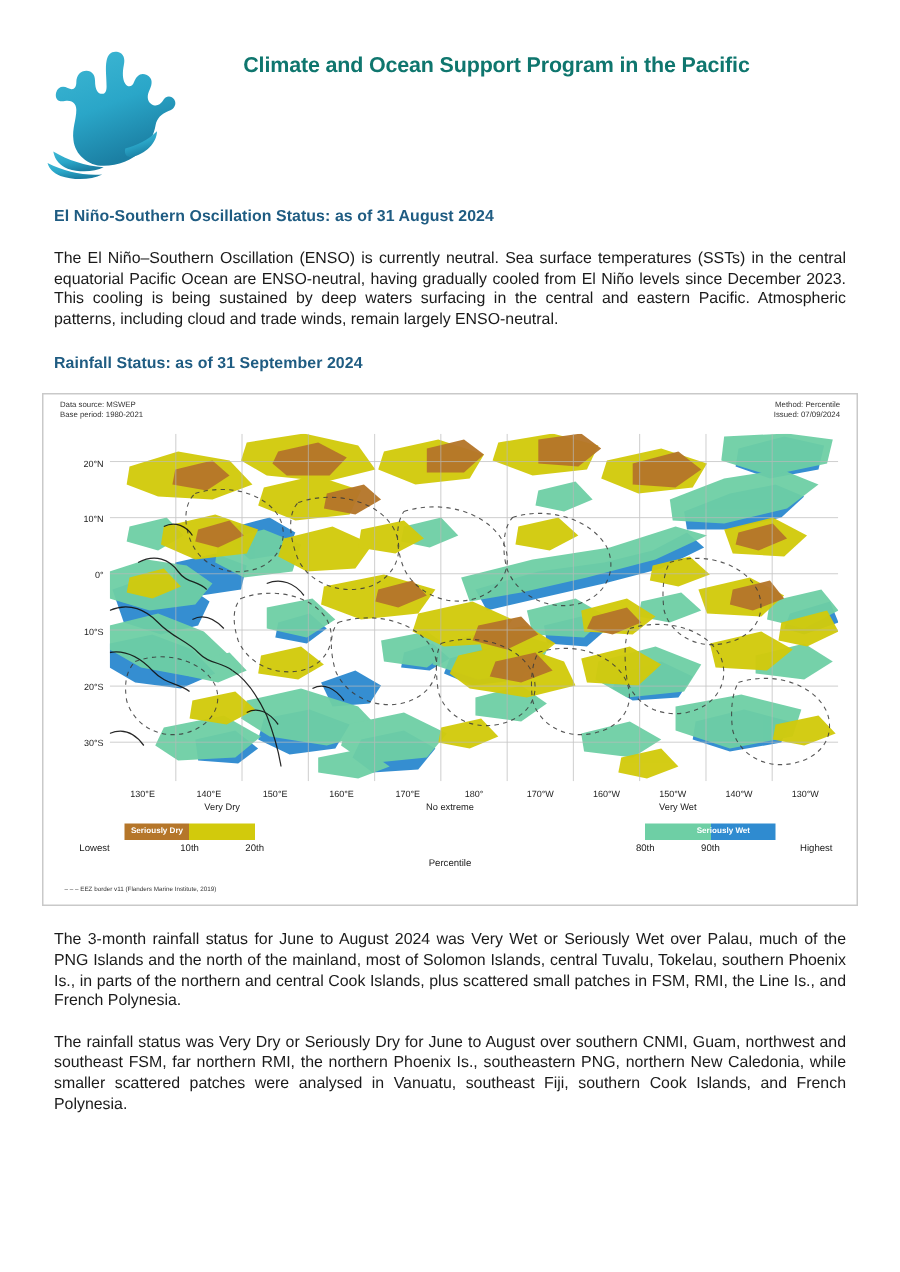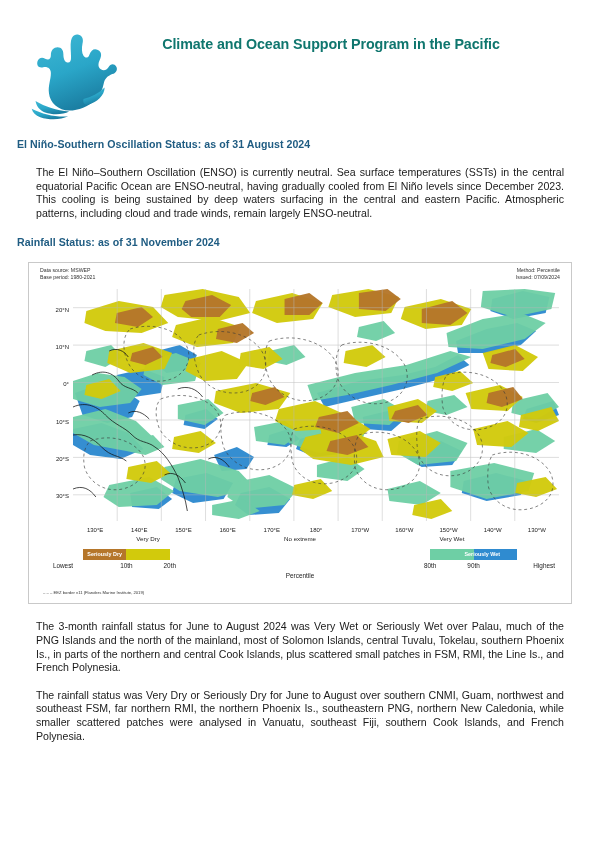--- a/index.html
+++ b/index.html
@@ -16,21 +16,21 @@
   .logo-wrap svg{display:block;width:96px;height:96px;}
   .title-block{flex:1;text-align:center;padding-top:10px;padding-right:34px;}
   .title-line{
     font-weight:bold;font-size:14.3px;line-height:17.5px;
     color:#0f766e;letter-spacing:-0.1px;
   }
 
   
   .sec-head{
     font-weight:bold;font-size:10.6px;color:#1f5c82;
-    margin:0 0 0 17px;letter-spacing:0.05px;
+    margin:0 0 0 36px;letter-spacing:0.05px;
   }
   .body-p{
     font-size:10.6px;line-height:13.6px;color:#1a1a1a;
     margin:0 36px 0 36px;text-align:justify;
   }
 
   
   .figure{
     position:relative;margin:0 28px 0 28px;
     border:1px solid #c9c9c9;background:#fff;
@@ -128,21 +128,21 @@
       <div class="title-line">Climate and Ocean Support Program in the Pacific</div>
     </div>
   </div>
 
   <div style="height:14px"></div>
   <div class="sec-head">El Niño-Southern Oscillation Status: as of 31 August 2024</div>
   <div style="height:16px"></div>
   <div class="body-p">The El Niño–Southern Oscillation (ENSO) is currently neutral. Sea surface temperatures (SSTs) in the central equatorial Pacific Ocean are ENSO-neutral, having gradually cooled from El Niño levels since December 2023. This cooling is being sustained by deep waters surfacing in the central and eastern Pacific. Atmospheric patterns, including cloud and trade winds, remain largely ENSO-neutral.</div>
 
   <div style="height:16px"></div>
-  <div class="sec-head">Rainfall Status: as of 31 November 2024</div>
+  <div class="sec-head">Rainfall Status: as of 31 September 2024</div>
 
   <div style="height:14px"></div>
   <div class="figure">
 
     <div class="fig-topbar">
       <div class="fig-src">Data source: MSWEP
 Base period: 1980-2021</div>
       <div class="fig-meth">Method: Percentile
 Issued: 07/09/2024</div>
     </div>

